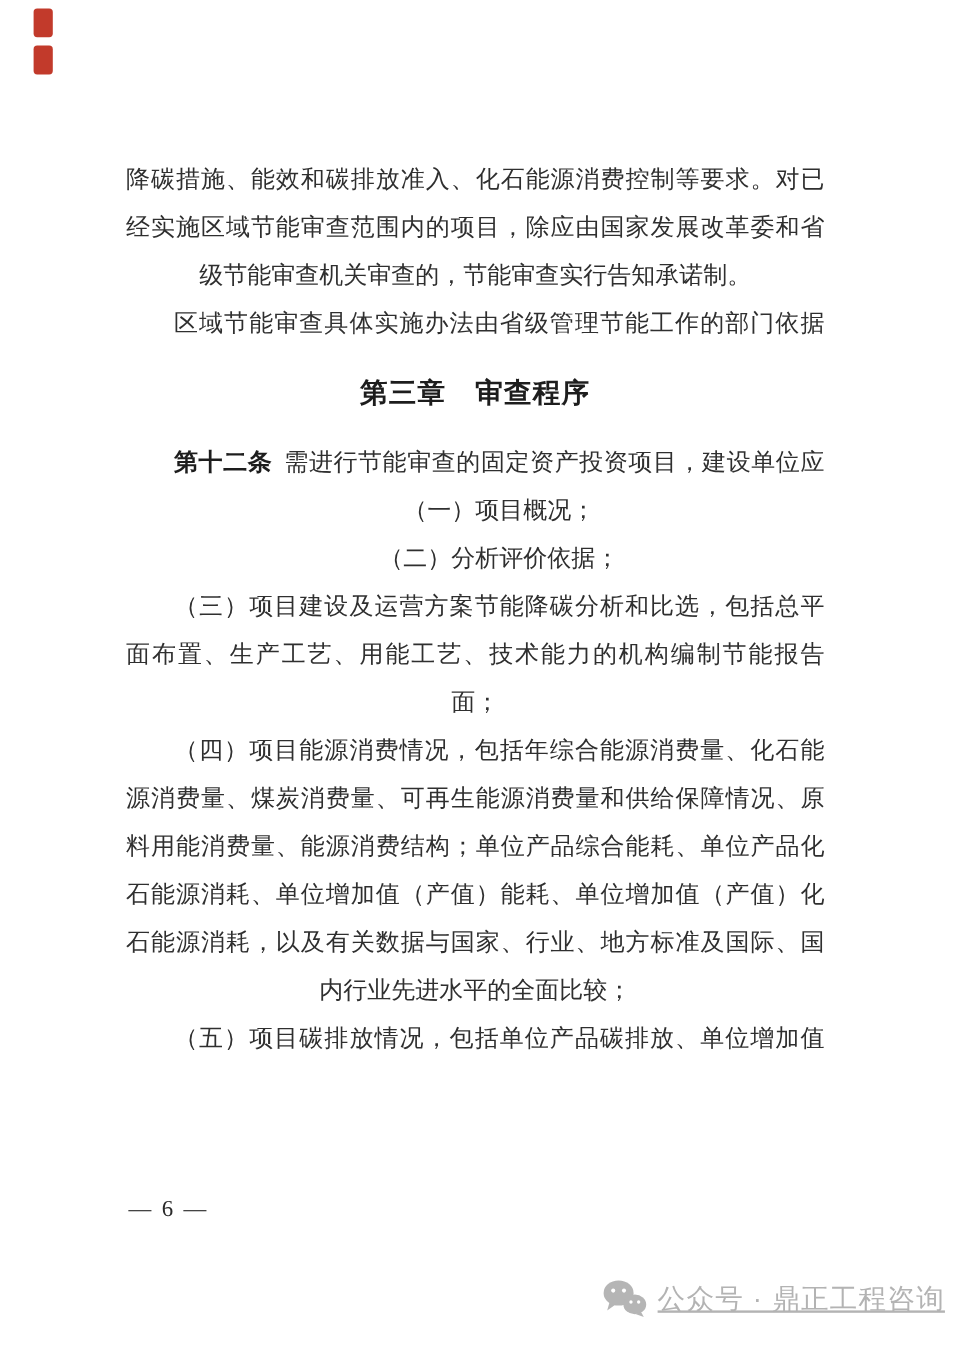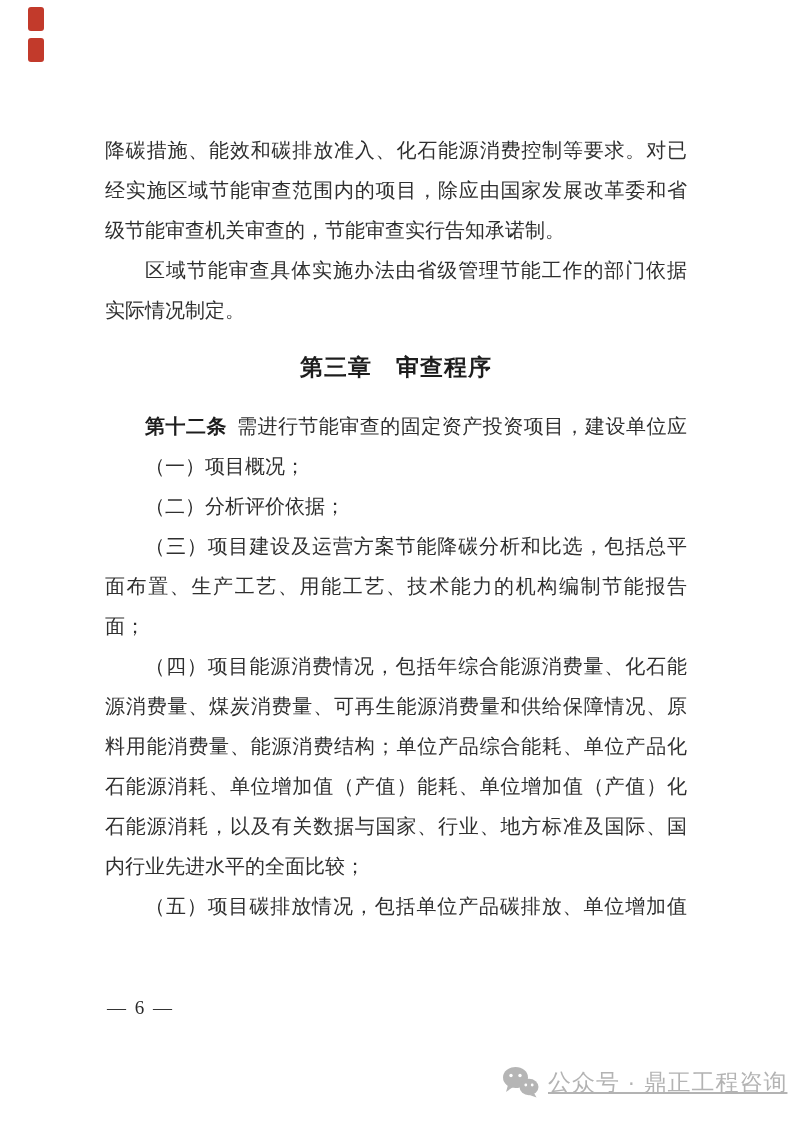--- a/index.html
+++ b/index.html
@@ -28,20 +28,21 @@
     width: 582px;
     color: #2f2f2f;
   }
   .line {
     height: 40px;
     line-height: 40px;
     font-size: 20px;
     white-space: normal;
     word-break: keep-all;
     overflow: hidden;
+    text-align: center;
   }
   .line.j {
     text-align: justify;
     text-align-last: justify;
   }
   .line.ind { text-indent: 40px; }
   .line b {
     font-weight: bold;
     color: #1d1d1d;
     margin-right: 10px;
@@ -85,21 +86,20 @@
 <div class="page">
 
   <div class="corner-mark m1"></div>
   <div class="corner-mark m2"></div>
 
   <div class="doc">
       <div class="line j">降碳措施、能效和碳排放准入、化石能源消费控制等要求。对已</div>
       <div class="line j">经实施区域节能审查范围内的项目，除应由国家发展改革委和省</div>
       <div class="line">级节能审查机关审查的，节能审查实行告知承诺制。</div>
       <div class="line j ind">区域节能审查具体实施办法由省级管理节能工作的部门依据</div>
-      <div class="line">实际情况制定。</div>
       <div class="heading">第三章　审查程序</div>
       <div class="line j ind"><b>第十二条</b>需进行节能审查的固定资产投资项目，建设单位应</div>
       <div class="line ind">（一）项目概况；</div>
       <div class="line ind">（二）分析评价依据；</div>
       <div class="line j ind">（三）项目建设及运营方案节能降碳分析和比选，包括总平</div>
       <div class="line j">面布置、生产工艺、用能工艺、技术能力的机构编制节能报告</div>
       <div class="line">面；</div>
       <div class="line j ind">（四）项目能源消费情况，包括年综合能源消费量、化石能</div>
       <div class="line j">源消费量、煤炭消费量、可再生能源消费量和供给保障情况、原</div>
       <div class="line j">料用能消费量、能源消费结构；单位产品综合能耗、单位产品化</div>

